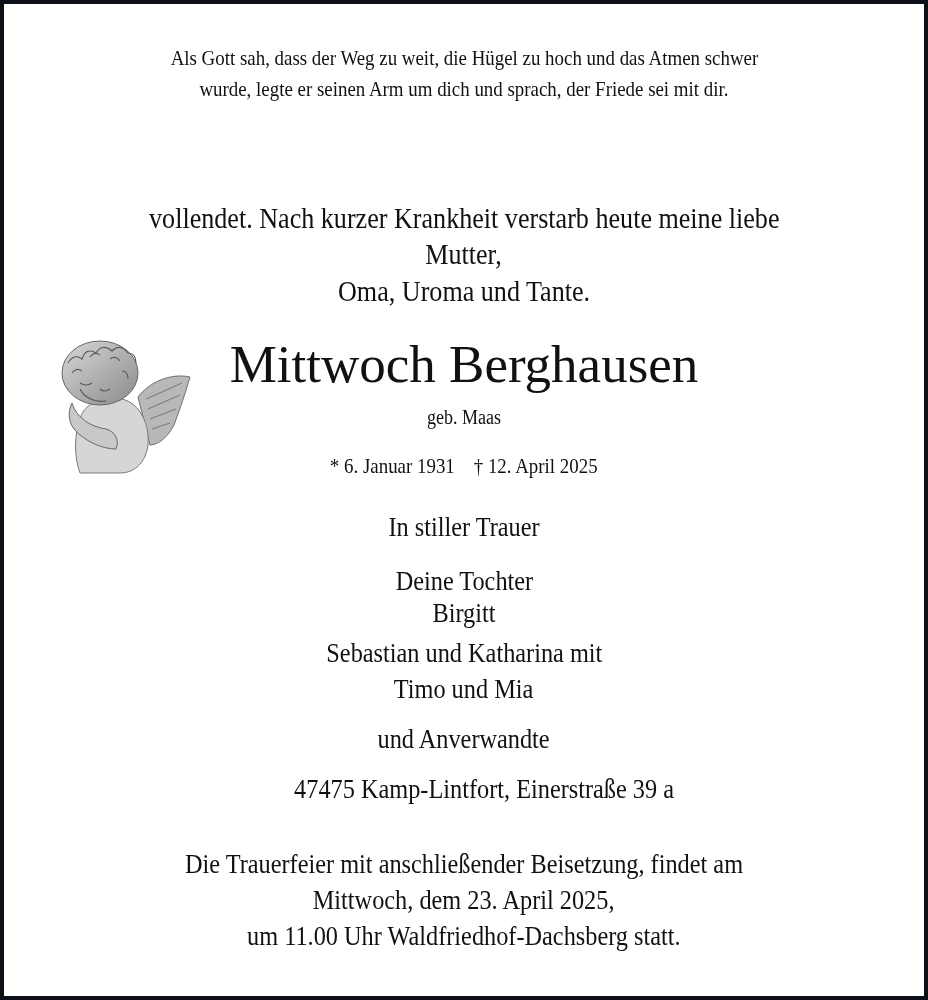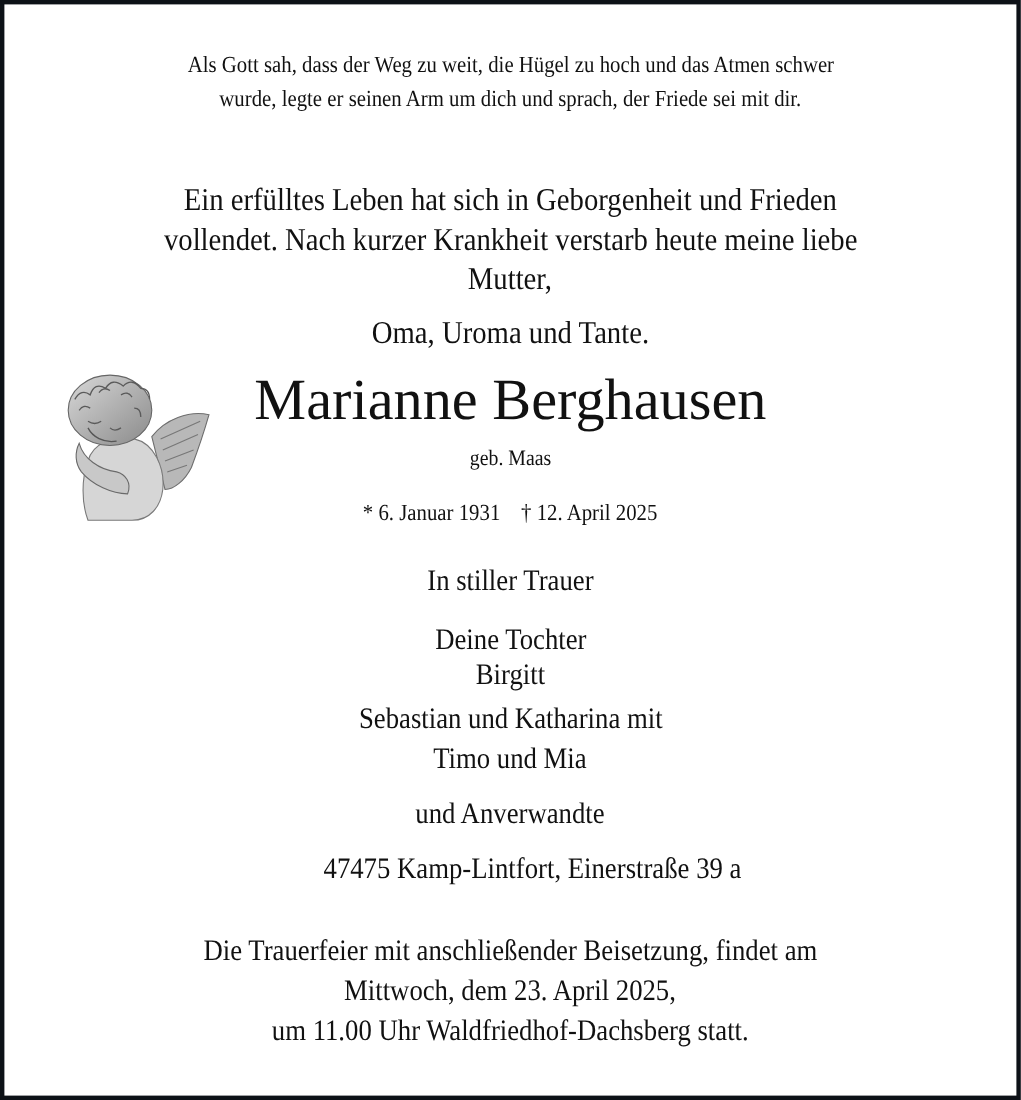--- a/index.html
+++ b/index.html
@@ -31,24 +31,23 @@
   }
 </style>
 </head>
 <body>
 
 <div class="page">
 
   <div class="line quote" style="top:42px;"><span class="cond">Als Gott sah, dass der Weg zu weit, die Hügel zu hoch und das Atmen schwer</span></div>
   <div class="line quote" style="top:73px;"><span class="cond">wurde, legte er seinen Arm um dich und sprach, der Friede sei mit dir.</span></div>
 
-  <div class="line intro" style="top:162px;"><span class="cond">Ein erfülltes Leben hat sich in Geborgenheit und Frieden</span></div>
   <div class="line intro" style="top:198px;"><span class="cond">vollendet. Nach kurzer Krankheit verstarb heute meine liebe</span></div>
   <div class="line intro" style="top:234px;"><span class="cond">Mutter,</span></div>
-  <div class="line intro" style="top:271px;margin-top:12px;"><span class="cond">Oma, Uroma und Tante.</span></div>
+  <div class="line intro" style="top:271px;"><span class="cond">Oma, Uroma und Tante.</span></div>
 
   <svg class="angel" viewBox="0 0 146 142">
     <defs>
       <linearGradient id="g1" x1="0" y1="0" x2="1" y2="1">
         <stop offset="0" stop-color="#d8d8d8"></stop>
         <stop offset="1" stop-color="#8a8a8a"></stop>
       </linearGradient>
     </defs>
 
     <path d="M88 64 C100 48 122 40 140 44 C136 58 130 76 124 92 C118 104 108 112 100 112 C96 96 92 80 88 64 Z" fill="#b8b8b8" stroke="#6e6e6e" stroke-width="1"></path>
@@ -62,21 +61,21 @@
 
     <g fill="none" stroke="#5a5a5a" stroke-width="1.2">
       <path d="M18 30 q6 -10 14 -4 q4 -12 14 -6 q6 -10 16 -2 q8 -8 16 2 q8 0 8 10"></path>
       <path d="M22 40 q4 -6 10 -2 M40 24 q4 -6 10 -2 M60 26 q6 -4 10 2 M72 38 q6 0 6 8"></path>
       <path d="M30 50 q6 4 12 0 M50 56 q4 4 10 0"></path>
     </g>
 
     <path d="M30 56 C34 64 44 70 56 68" stroke="#555" stroke-width="1.2" fill="none"></path>
   </svg>
 
-  <div class="line name" style="top:330px;">Marianne Berghausen</div>
+  <div class="line name" style="top:330px;">Mittwoch Berghausen</div>
   <div class="line maiden" style="top:402px;"><span class="cond">geb. Maas</span></div>
 
   <div class="line dates" style="top:450px;">
     <span class="cond">
       <span>* 6. Januar 1931</span>&nbsp;&nbsp;&nbsp;&nbsp;<span>† 12. April 2025</span>
     </span>
   </div>
 
   <div class="line grief" style="top:508px;"><span class="cond">In stiller Trauer</span></div>
 

